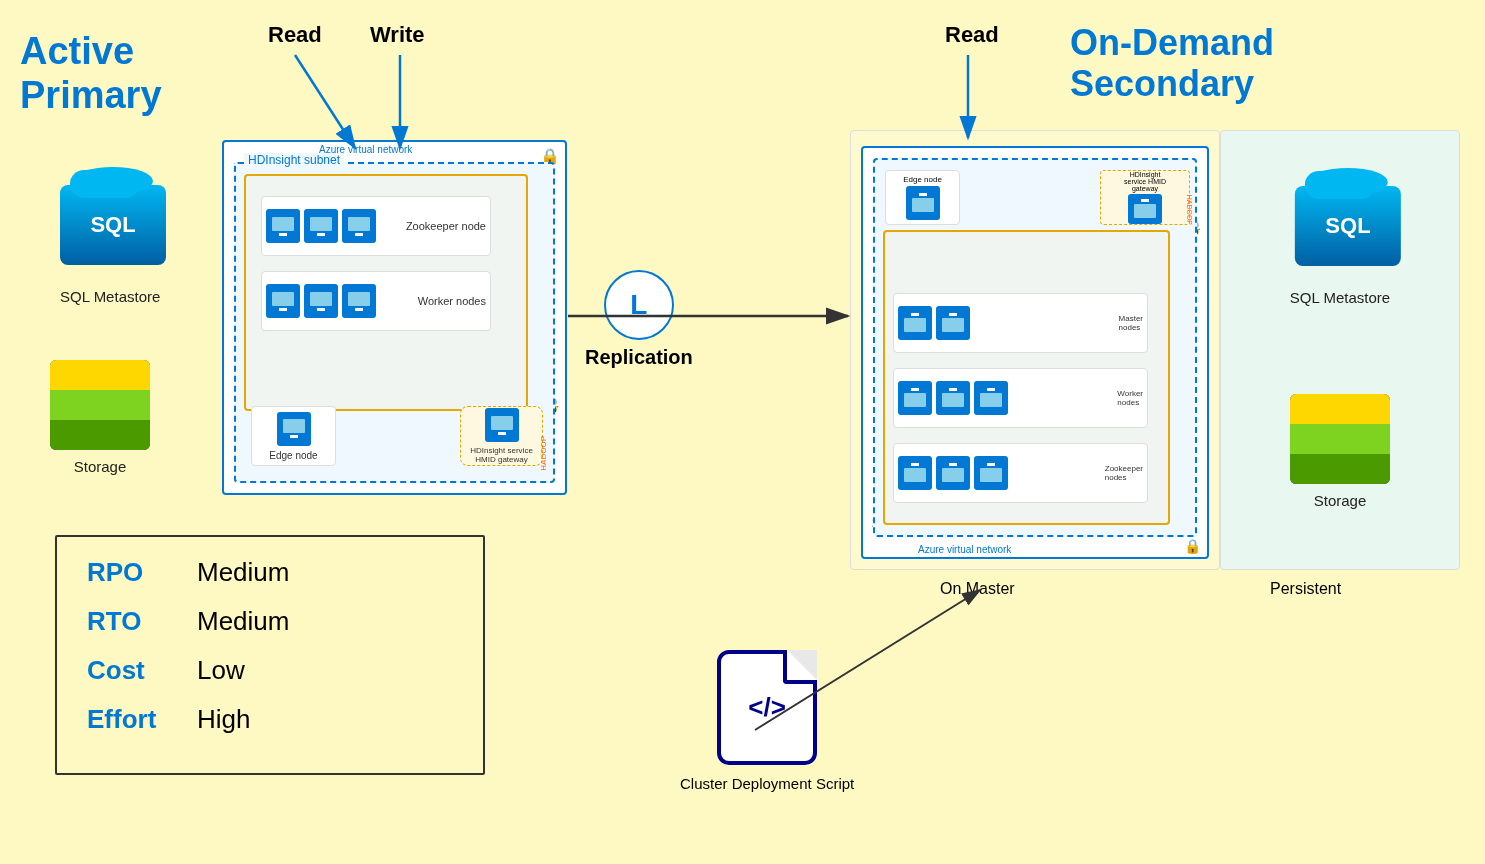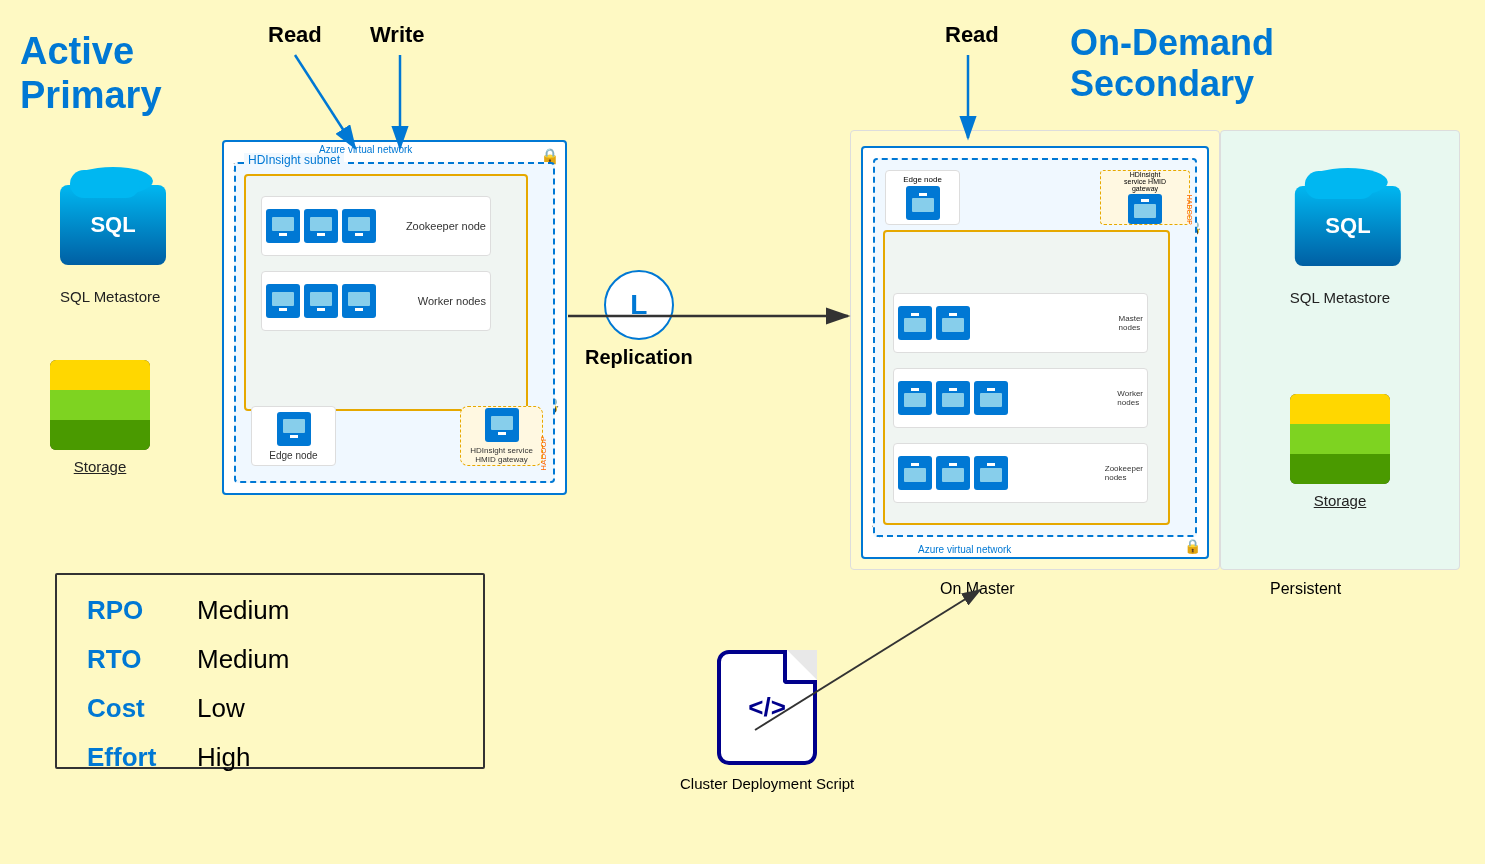--- a/index.html
+++ b/index.html
@@ -121,21 +121,20 @@
       position: relative;
     }
     .storage-layer-1 { height: 30px; background: #ffd700; }
     .storage-layer-2 { height: 30px; background: #7ed321; }
     .storage-layer-3 { height: 30px; background: #4a9a00; }
     .storage-label {
       text-align: center;
       font-size: 15px;
       margin-top: 8px;
       color: #222;
-      text-decoration: underline;
     }
 
     
     .hdinsight-box-left {
       position: absolute;
       top: 140px;
       left: 222px;
       width: 345px;
       height: 355px;
       border: 2px solid #0078d4;
@@ -285,24 +284,24 @@
       position: absolute;
       top: 580px;
       left: 1270px;
       font-size: 16px;
       color: #000;
     }
 
     
     .info-box {
       position: absolute;
-      top: 573px;
+      top: 535px;
       left: 55px;
       width: 430px;
-      height: 196px;
+      height: 240px;
       border: 2px solid #333;
       border-radius: 2px;
       padding: 20px 30px;
     }
     .info-row {
       display: flex;
       align-items: baseline;
       margin-bottom: 18px;
     }
     .info-key {

